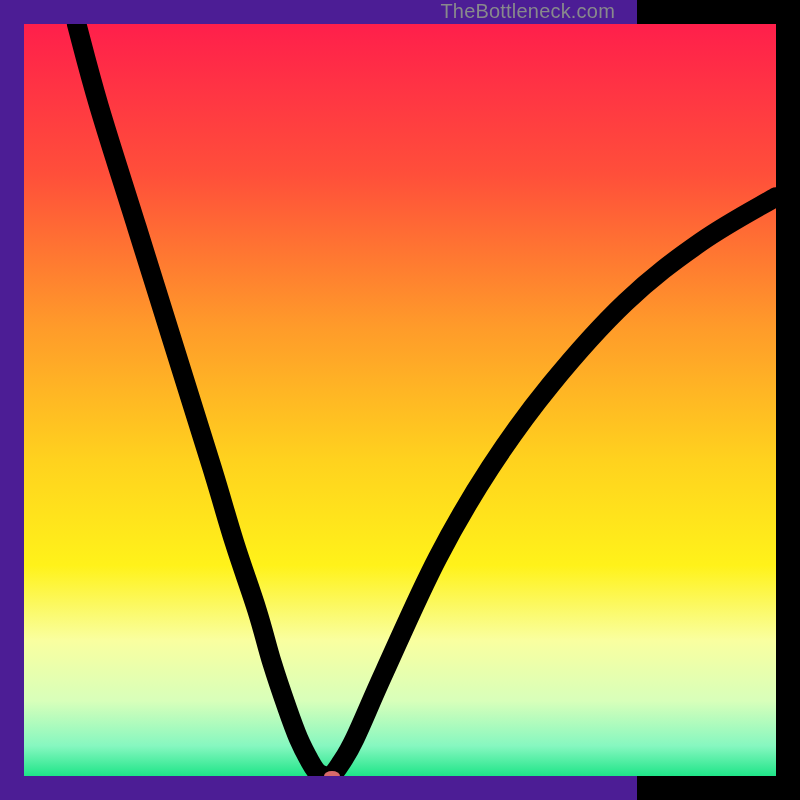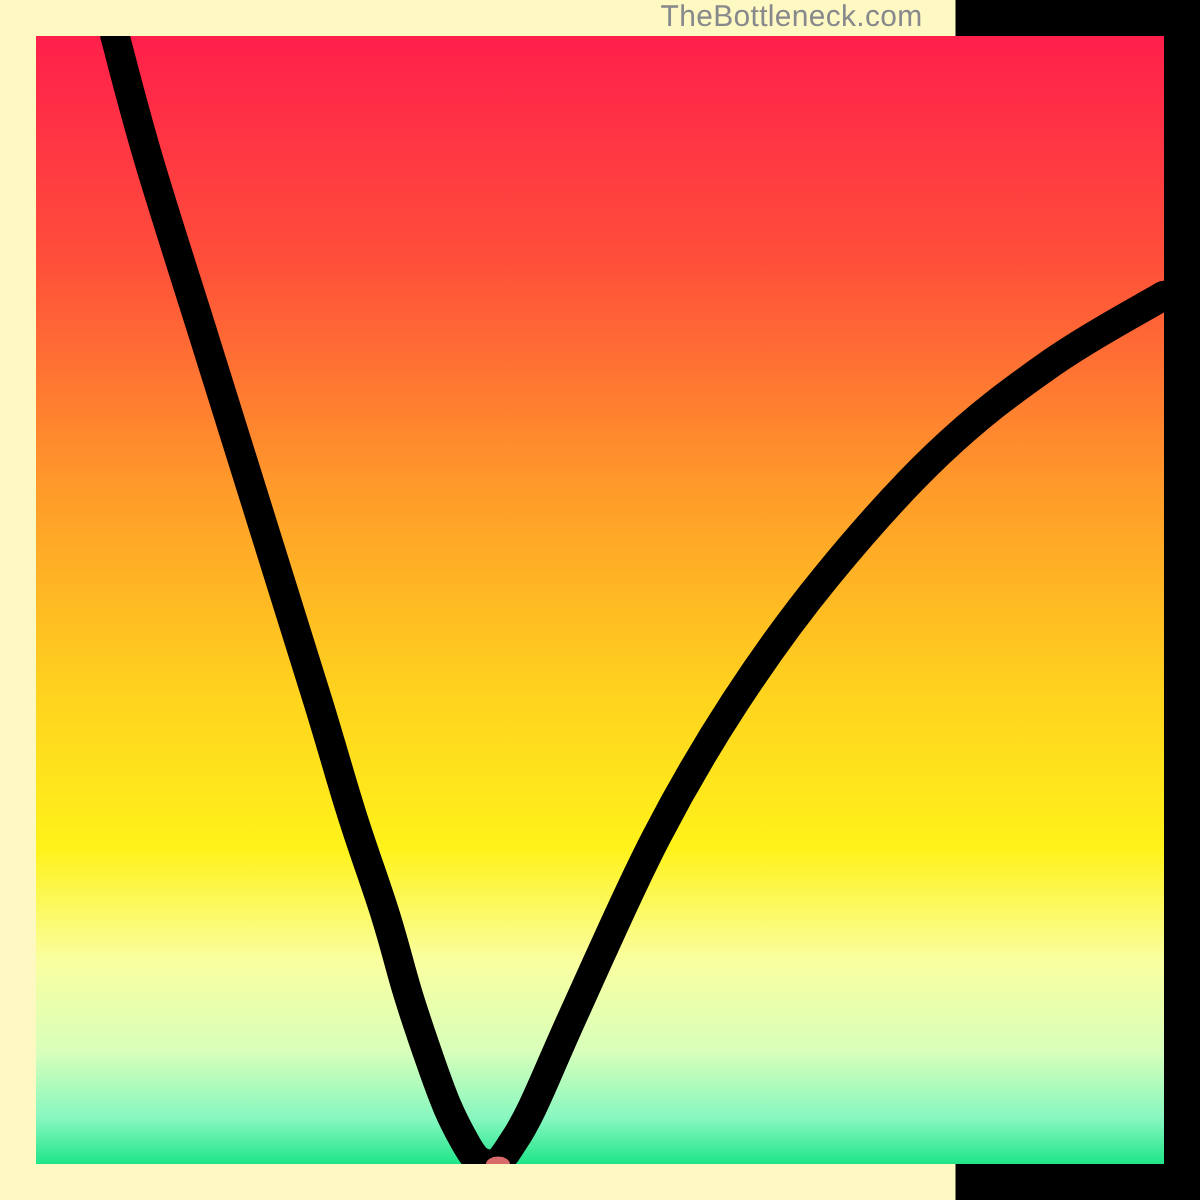--- a/index.html
+++ b/index.html
@@ -1,21 +1,21 @@
 <!DOCTYPE html>
 <html><head>
 <meta charset="utf-8">
 <style>
   * { margin: 0; padding: 0; box-sizing: border-box; }
   html, body { width: 800px; height: 800px; background: #000; overflow: hidden; }
   .frame {
     position: relative;
     width: 637px;
     height: 800px;
-    background: #fef9c3;
+    background: #4c1d95;
   }
   .plot-area {
     position: absolute;
     left: 24px;
     top: 24px;
     width: 752px;
     height: 752px;
     overflow: hidden;
   }
   .gradient {

